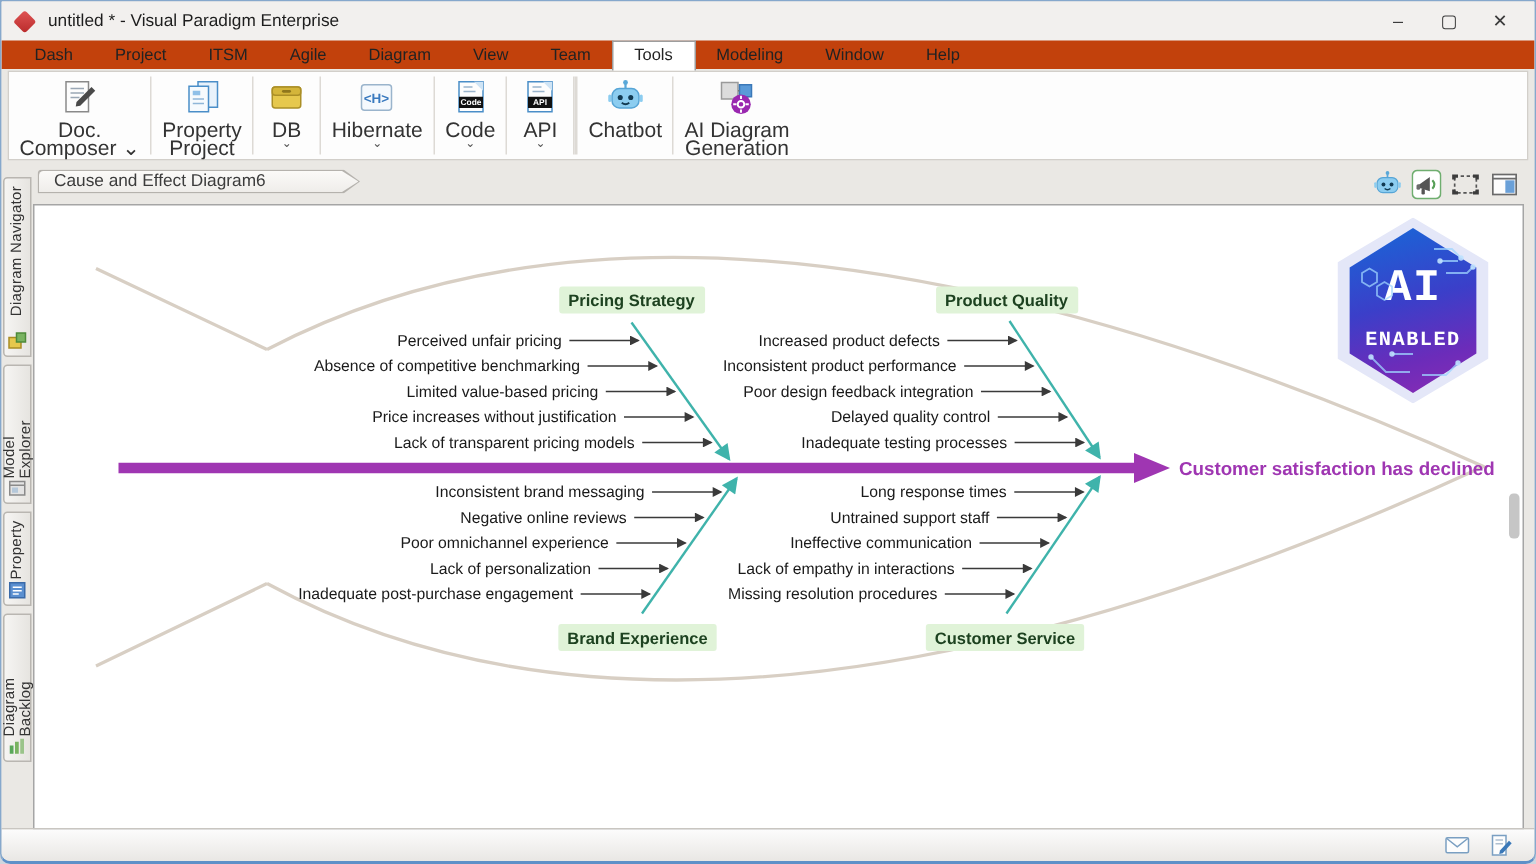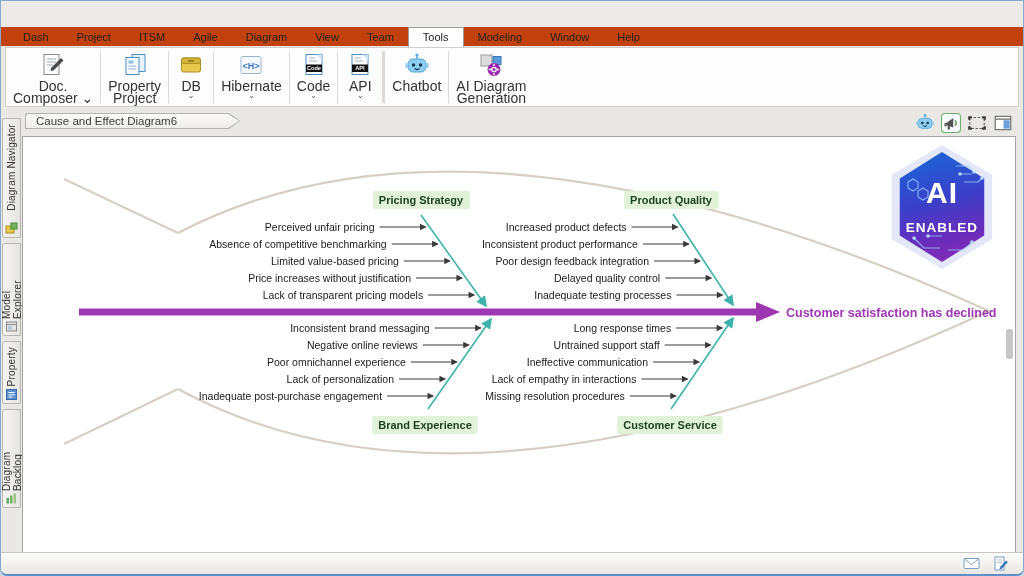--- a/index.html
+++ b/index.html
@@ -41,34 +41,43 @@
   .side-tab { position:absolute; left:1px; width:19px; background:linear-gradient(90deg,#f6f5f3,#e6e4e0); border:1px solid #b9b6b1; border-radius:3px 0 0 3px; display:flex; flex-direction:column; align-items:center; justify-content:space-between; padding:5px 0 3px; }
   .side-tab .vlabel { writing-mode:vertical-rl; transform:rotate(180deg); font-size:10px; color:#333; letter-spacing:.2px; }
   .side-tab .sicon { width:13px; height:13px; }
   
   .canvas { position:absolute; left:21px; top:26px; width:994px; height:417px; background:#fff; border:1px solid #a5a5a5; }
   .canvas svg.fishbone { position:absolute; left:0; top:0; }
   .vscroll { position:absolute; right:2px; top:192px; width:7px; height:30px; background:#c6c6c6; border-radius:3px; }
   
   .ai-badge { position:absolute; left:862px; top:8px; width:114px; height:124px; }
   .hex-glow { position:absolute; inset:0; background:#e4e7f8; clip-path:polygon(50% 0, 94% 24%, 94% 76%, 50% 100%, 6% 76%, 6% 24%); }
-  .hex-core { position:absolute; inset:7px 9px; background:linear-gradient(165deg,#1669d8 0%, #3b3fc9 45%, #6b2cba 75%, #8c2cb3 100%); clip-path:polygon(50% 0, 94% 24%, 94% 76%, 50% 100%, 6% 76%, 6% 24%); display:flex; flex-direction:column; align-items:center; justify-content:center; }
+  .hex-core { position:absolute; inset:7px 9px; background:linear-gradient(165deg,#1669d8 0%, #3b3fc9 45%, #6b2cba 75%, #8c2cb3 100%); clip-path:polygon(50% 0, 94% 24%, 94% 76%, 50% 100%, 6% 76%, 6% 24%); display:flex; flex-direction:column; align-items:center; justify-content:center;font-family:Liberation Mono, monospace; }
   .hex-core .ai-line1 { color:#fff; font-size:30px; font-weight:bold; line-height:28px; letter-spacing:1px; }
   .hex-core .ai-line2 { color:#fff; font-size:13.5px; font-weight:bold; letter-spacing:1px; margin-top:13px; }
   .hex-decor { position:absolute; inset:7px 9px; pointer-events:none; }
   
   .statusbar { position:absolute; left:0; right:0; bottom:0; height:22px; background:linear-gradient(#fcfcfc,#e9e7e4); border-top:1px solid #c9c6c1; border-radius:0 0 6px 6px; }
   .status-icons { position:absolute; right:14px; top:3px; display:flex; gap:12px; }
   .st-icon { width:17px; height:15px; }
 </style>
 </head>
 <body>
 
 <div class="window">
 
+  <div class="titlebar">
+    <div class="vp-logo"></div>
+    <div class="title-text">untitled * - Visual Paradigm Enterprise</div>
+    <div class="win-controls" id="win-controls">
+        <div class="win-btn">–</div>
+        <div class="win-btn">▢</div>
+        <div class="win-btn">✕</div>
+      </div>
+  </div>
 
   <div class="menubar" id="menubar">
       <div class="menu-item">Dash</div>
       <div class="menu-item">Project</div>
       <div class="menu-item">ITSM</div>
       <div class="menu-item">Agile</div>
       <div class="menu-item">Diagram</div>
       <div class="menu-item">View</div>
       <div class="menu-item">Team</div>
       <div class="menu-item active">Tools</div>

